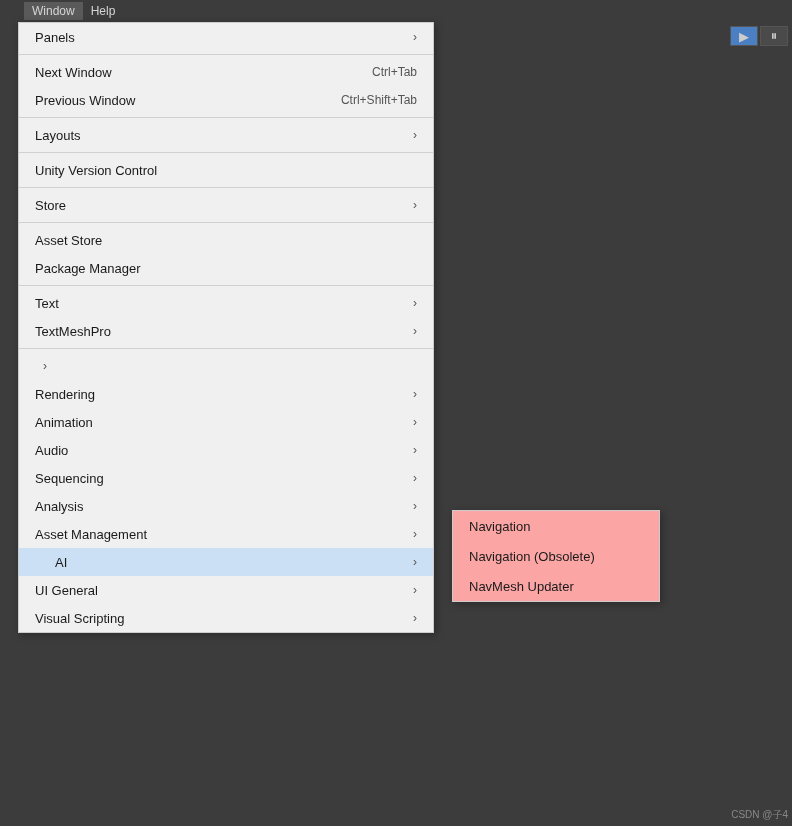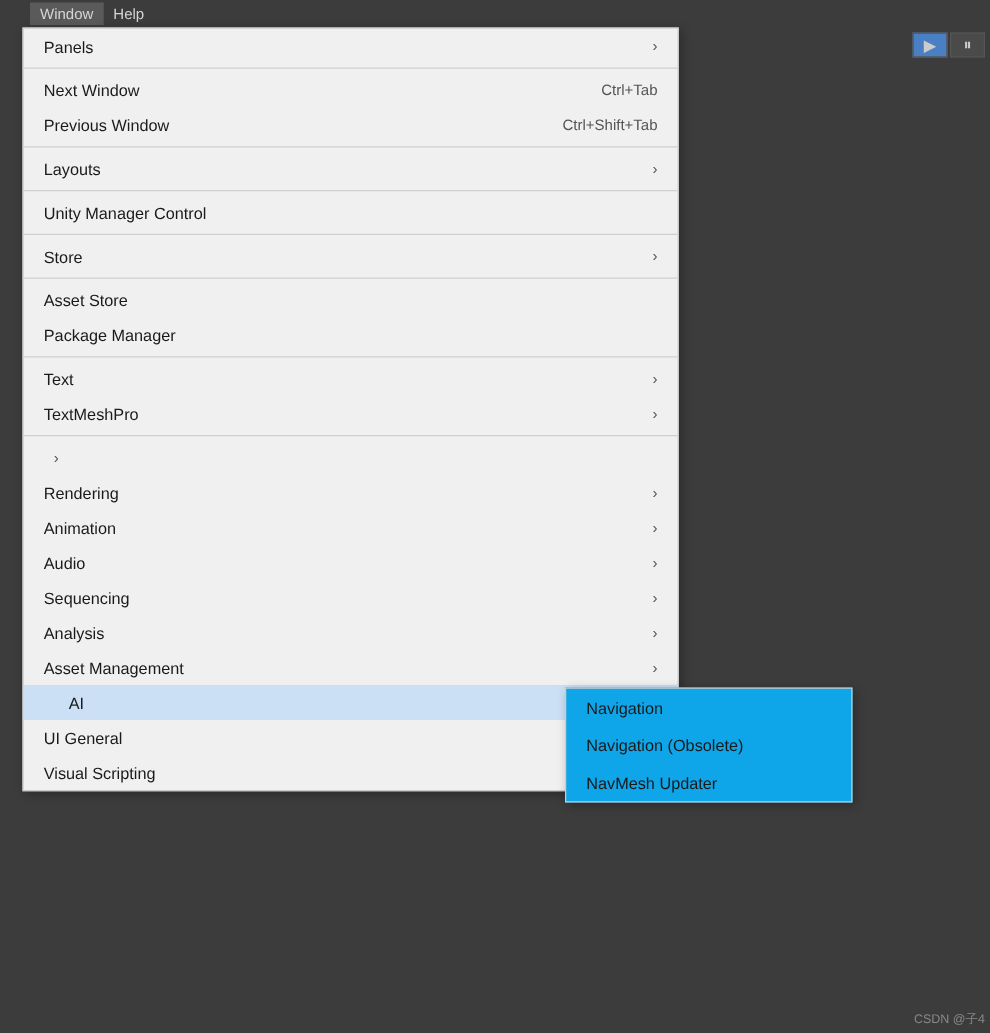--- a/index.html
+++ b/index.html
@@ -67,21 +67,21 @@
 
     .toolbar-btn.play {
       background-color: #4a7fc4;
     }
 
     
     .dropdown-menu {
       position: absolute;
       top: 22px;
       left: 18px;
-      width: 525px;
+      width: 416px;
       background-color: #f0f0f0;
       border: 1px solid #ccc;
       box-shadow: 2px 2px 8px rgba(0,0,0,0.3);
       z-index: 100;
     }
 
     .menu-item {
       display: flex;
       align-items: center;
       justify-content: space-between;
@@ -116,26 +116,25 @@
       height: 1px;
       background-color: #d0d0d0;
       margin: 3px 0;
     }
 
     
     .submenu {
       position: absolute;
       top: 510px;
       left: 452px;
-      width: 230px;
-      background-color: #0ea5e9;
+      width: 208px;
+      background-color: #fca5a5;
       border: 1px solid #ccc;
       box-shadow: 2px 2px 8px rgba(0,0,0,0.3);
       z-index: 101;
-      margin-top: 40px;
     }
 
     .submenu .menu-item {
       min-height: 30px;
     }
 
     
     .watermark {
       position: absolute;
       bottom: 4px;
@@ -179,21 +178,21 @@
   <div class="menu-divider"></div>
 
   <div class="menu-item">
     <span class="menu-item-label">Layouts</span>
     <span class="menu-item-arrow">›</span>
   </div>
 
   <div class="menu-divider"></div>
 
   <div class="menu-item">
-    <span class="menu-item-label">Unity Manager Control</span>
+    <span class="menu-item-label">Unity Version Control</span>
   </div>
 
   <div class="menu-divider"></div>
 
   <div class="menu-item">
     <span class="menu-item-label">Store</span>
     <span class="menu-item-arrow">›</span>
   </div>
 
   <div class="menu-divider"></div>

